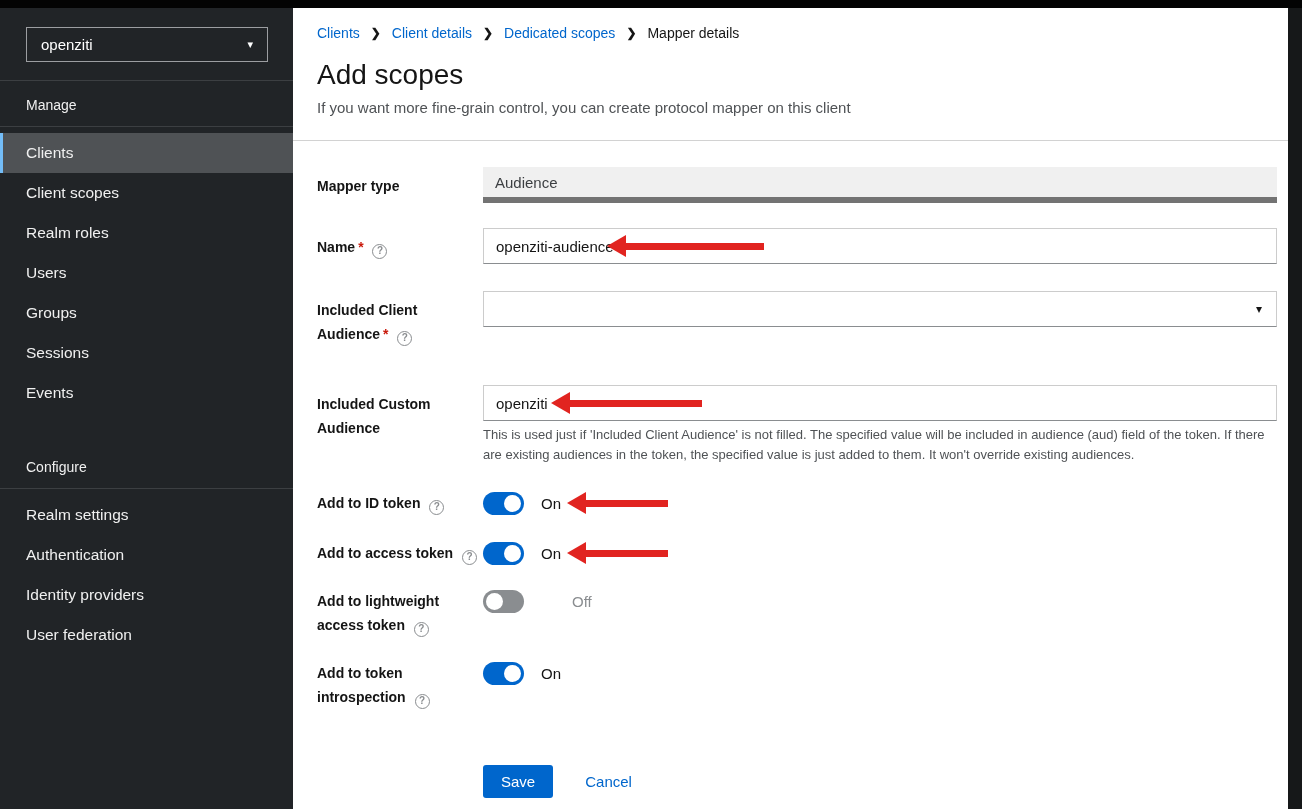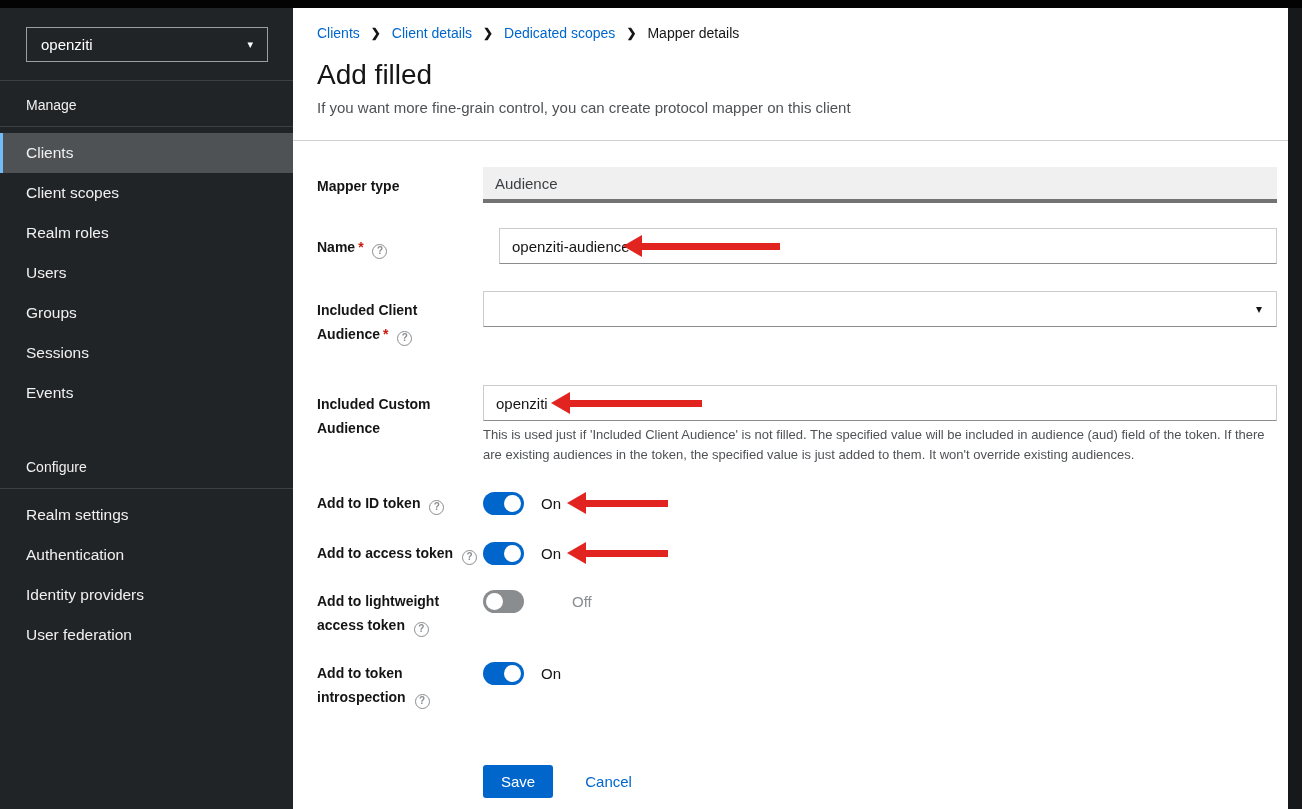--- a/index.html
+++ b/index.html
@@ -44,21 +44,21 @@
   .label-col.pad { padding-top:7px; }
   .req { color:#c9190b; font-weight:bold; margin-left:3px; }
   .help-icon { display:inline-flex; align-items:center; justify-content:center; width:15px; height:15px;
       border:1px solid #8a8d90; border-radius:50%; color:#8a8d90; font-size:10px; font-weight:bold;
       margin-left:5px; vertical-align:-2px; cursor:pointer; }
   .value-col { flex:1; position:relative; }
   .text-input { width:100%; height:36px; font-family:"Liberation Sans", sans-serif; font-size:15px;
       color:#151515; padding:0 12px; background:#fff;
       border:1px solid #ccc; border-bottom:1px solid #8a8d90; outline:none; }
   .readonly-field { width:100%; height:36px; display:flex; align-items:center; font-size:15px;
-      color:#3c3f42; padding:0 12px; background:#f0f0f0; border:none; border-bottom:4px solid #737373; }
+      color:#3c3f42; padding:0 12px; background:#f0f0f0; border:none; border-bottom:6px solid #737373; }
   .select-field { width:100%; height:36px; display:flex; align-items:center; justify-content:flex-end;
       background:#fff; border:1px solid #ccc; border-bottom:1px solid #8a8d90; padding:0 14px; cursor:pointer; }
   .select-field .caret { font-size:12px; color:#151515; }
   .helper-text { font-size:13px; color:#4f5255; line-height:20px; margin-top:4px; }
 
   
   .toggle-row .value-col { display:flex; align-items:center; height:24px; }
   .switch { width:41px; height:23px; border-radius:12px; position:relative; flex:0 0 41px; cursor:pointer; }
   .switch.on { background:#0066cc; }
   .switch.off { background:#8a8d90; }
@@ -72,21 +72,21 @@
   
   .arrow { position:absolute; display:flex; align-items:center; z-index:3; pointer-events:none; }
   .arrow .head { width:0; height:0; border-top:11px solid transparent; border-bottom:11px solid transparent;
       border-right:19px solid #e12420; }
   .arrow .shaft { height:7px; background:#e12420; }
   .arrow-name  { left:124px; top:7px; }  .arrow-name .shaft  { width:138px; }
   .arrow-custom{ left:68px;  top:7px; }  .arrow-custom .shaft{ width:132px; }
   .arrow-toggle{ left:84px;  top:1px; }  .arrow-toggle .shaft{ width:82px; }
 
   
-  .mb-r1 { margin-bottom:25px; } .mb-r2 { margin-bottom:27px;gap:16px; } .mb-r3 { margin-bottom:39px; }
+  .mb-r1 { margin-bottom:25px; } .mb-r2 { margin-bottom:27px; } .mb-r3 { margin-bottom:39px; }
   .mb-r4 { margin-bottom:26px;justify-content:space-between; } .mb-r5 { margin-bottom:26px; } .mb-r6 { margin-bottom:24px; }
   .mb-r7 { margin-bottom:24px; }
 
   
   .actions { display:flex; align-items:center; margin-top:56px; margin-left:166px; }
   .save-btn { background:#0066cc; color:#fff; border:none; border-radius:3px; font-family:"Liberation Sans",sans-serif;
       font-size:15px; padding:8px 18px; height:33px; cursor:pointer; }
   .cancel-link { color:#0066cc; font-size:15px; margin-left:32px; text-decoration:none; cursor:pointer; }
 </style>
 </head>
@@ -129,21 +129,21 @@
     <div class="header-area">
       <nav class="breadcrumb">
         <a>Clients</a>
         <span class="sep">❯</span>
         <a>Client details</a>
         <span class="sep">❯</span>
         <a>Dedicated scopes</a>
         <span class="sep">❯</span>
         <span class="current">Mapper details</span>
       </nav>
-      <h1 class="page-title">Add filled</h1>
+      <h1 class="page-title">Add scopes</h1>
       <div class="page-subtitle">If you want more fine-grain control, you can create protocol mapper on this client</div>
     </div>
 
     <div class="form">
 
       <div class="row mb-r1">
         <div class="label-col pad">
           <span>Mapper type</span>
         </div>
         <div class="value-col">

